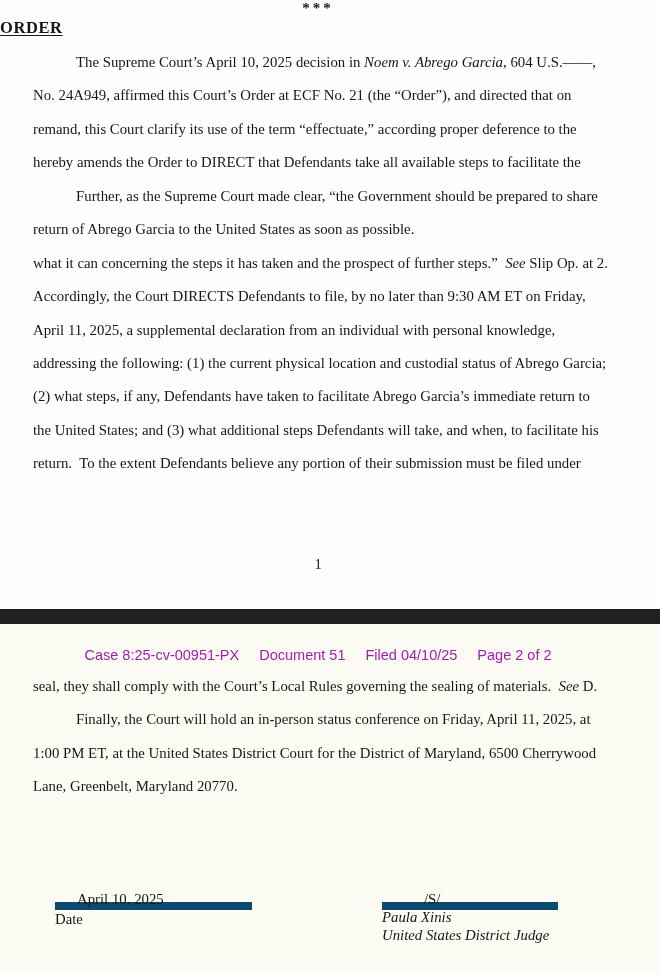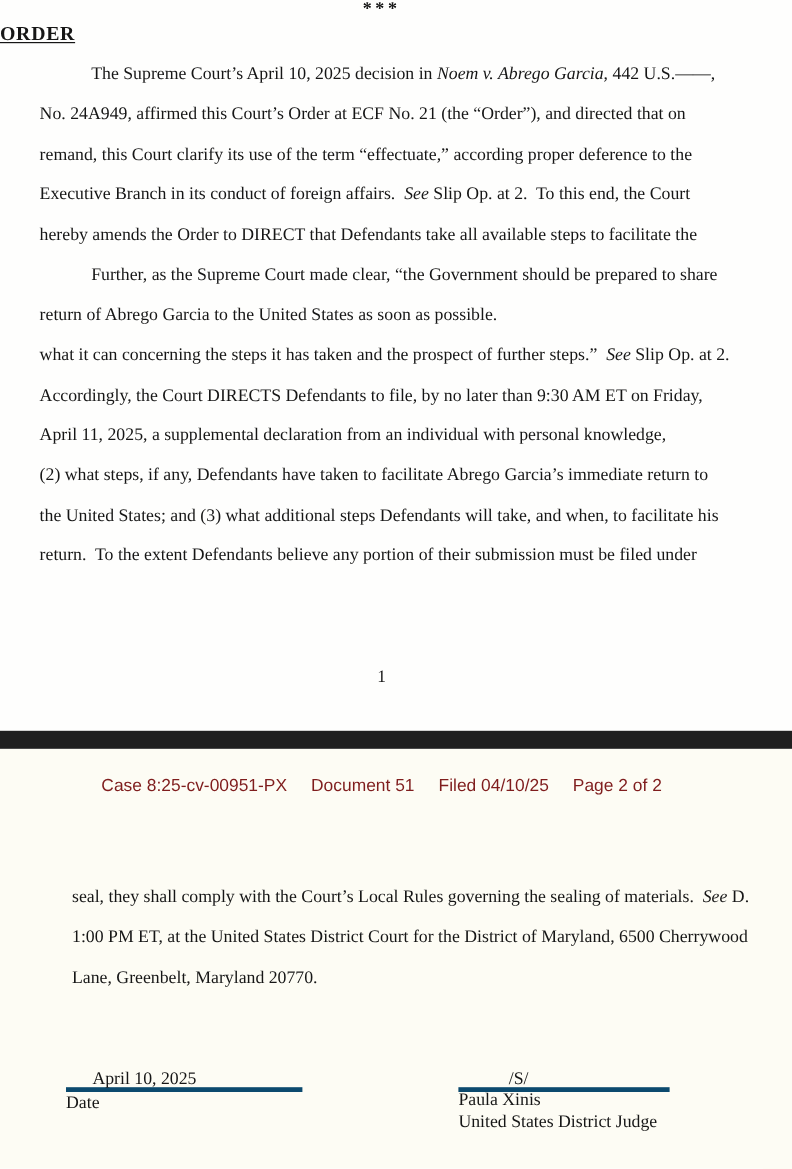--- a/index.html
+++ b/index.html
@@ -13,79 +13,80 @@
     position:absolute; top:0px; left:0; width:636px; text-align:center;
     font-weight:bold; font-size:15px; letter-spacing:3px;
   }
   .heading {
     position:absolute; top:18px; left:0; width:636px; text-align:left;
     font-weight:bold; font-size:16.5px; letter-spacing:0.6px;
     text-decoration:underline; text-underline-offset:2px;
   }
   .body-block { position:absolute; left:33px; }
   .body1 { top:46px; }
-  .body2 { top:732px;margin-left:27px; }
+  .body2 { top:670px; }
   .line { height:33.45px; line-height:33.45px; font-size:14.8px; white-space:pre; }
   .line.indent { padding-left:43px; }
   .it { font-style:italic; }
   .pagenum { position:absolute; top:556px; left:0; width:636px; text-align:center; font-size:14.5px; }
   .divider { position:absolute; top:609px; left:0; width:660px; height:15px; background:#202020; }
   .stamp {
     position:absolute; top:645px; left:0; width:636px; height:20px;
     display:flex; justify-content:center; gap:20px;
     font-family:"Liberation Sans", sans-serif; font-size:14.5px; line-height:20px;
   }
   .sig-line {
     position:absolute; top:886px; height:24px; line-height:26px;
-    border-bottom:4px solid #0c4a6e; box-sizing:border-box; font-size:14.8px;
+    border-bottom:8px solid #0c4a6e; box-sizing:border-box; font-size:14.8px;
   }
   .sig-left  { left:55px;  width:197px; padding-left:22px; }
   .sig-right { left:382px; width:176px; padding-left:42px; }
   .sig-date-label { position:absolute; left:55px; top:911px; font-size:14.8px; }
-  .sig-id { position:absolute; left:382px; top:909px; font-size:14.8px; line-height:17.6px; }
+  .sig-id { position:absolute; left:382px; top:909px; font-size:14.8px; line-height:17.6px;font-style:italic; }
 </style>
 </head>
 <body>
 
 <div class="screen">
 
   <div class="page2-bg"></div>
 
   <div class="stars">***</div>
   <div class="heading">ORDER</div>
 
   <div class="body-block body1">
-      <div class="line indent"><span>The Supreme Court’s April 10, 2025 decision in </span><span class="it">Noem v. Abrego Garcia</span><span>, 442 U.S.——,</span></div>
+      <div class="line indent"><span>The Supreme Court’s April 10, 2025 decision in </span><span class="it">Noem v. Abrego Garcia</span><span>, 604 U.S.——,</span></div>
       <div class="line"><span>No. 24A949, affirmed this Court’s Order at ECF No. 21 (the “Order”), and directed that on</span></div>
       <div class="line"><span>remand, this Court clarify its use of the term “effectuate,” according proper deference to the</span></div>
-      <div class="line"><span>Executive Branch in its conduct of foreign affairs.  </span><span class="it">See</span><span> Slip Op. at 2.  To this end, the Court</span></div>
       <div class="line"><span>hereby amends the Order to DIRECT that Defendants take all available steps to facilitate the</span></div>
       <div class="line indent"><span>Further, as the Supreme Court made clear, “the Government should be prepared to share</span></div>
       <div class="line"><span>return of Abrego Garcia to the United States as soon as possible.</span></div>
       <div class="line"><span>what it can concerning the steps it has taken and the prospect of further steps.”  </span><span class="it">See</span><span> Slip Op. at 2.</span></div>
       <div class="line"><span>Accordingly, the Court DIRECTS Defendants to file, by no later than 9:30 AM ET on Friday,</span></div>
       <div class="line"><span>April 11, 2025, a supplemental declaration from an individual with personal knowledge,</span></div>
+      <div class="line"><span>addressing the following: (1) the current physical location and custodial status of Abrego Garcia;</span></div>
       <div class="line"><span>(2) what steps, if any, Defendants have taken to facilitate Abrego Garcia’s immediate return to</span></div>
       <div class="line"><span>the United States; and (3) what additional steps Defendants will take, and when, to facilitate his</span></div>
       <div class="line"><span>return.  To the extent Defendants believe any portion of their submission must be filed under</span></div>
     </div>
 
   <div class="pagenum">1</div>
 
   <div class="divider"></div>
 
-  <div class="stamp" style="color: #7f1d1d;">
+  <div class="stamp" style="color: #a21caf;">
     <span>Case 8:25-cv-00951-PX</span>
     <span>Document 51</span>
     <span>Filed 04/10/25</span>
     <span>Page 2 of 2</span>
   </div>
 
   <div class="body-block body2">
       <div class="line"><span>seal, they shall comply with the Court’s Local Rules governing the sealing of materials.  </span><span class="it">See</span><span> D.</span></div>
+      <div class="line indent"><span>Finally, the Court will hold an in-person status conference on Friday, April 11, 2025, at</span></div>
       <div class="line"><span>1:00 PM ET, at the United States District Court for the District of Maryland, 6500 Cherrywood</span></div>
       <div class="line"><span>Lane, Greenbelt, Maryland 20770.</span></div>
     </div>
 
   <div class="sig-line sig-left">April 10, 2025</div>
   <div class="sig-date-label">Date</div>
 
   <div class="sig-line sig-right">/S/</div>
   <div class="sig-id">
     <div>Paula Xinis</div>

